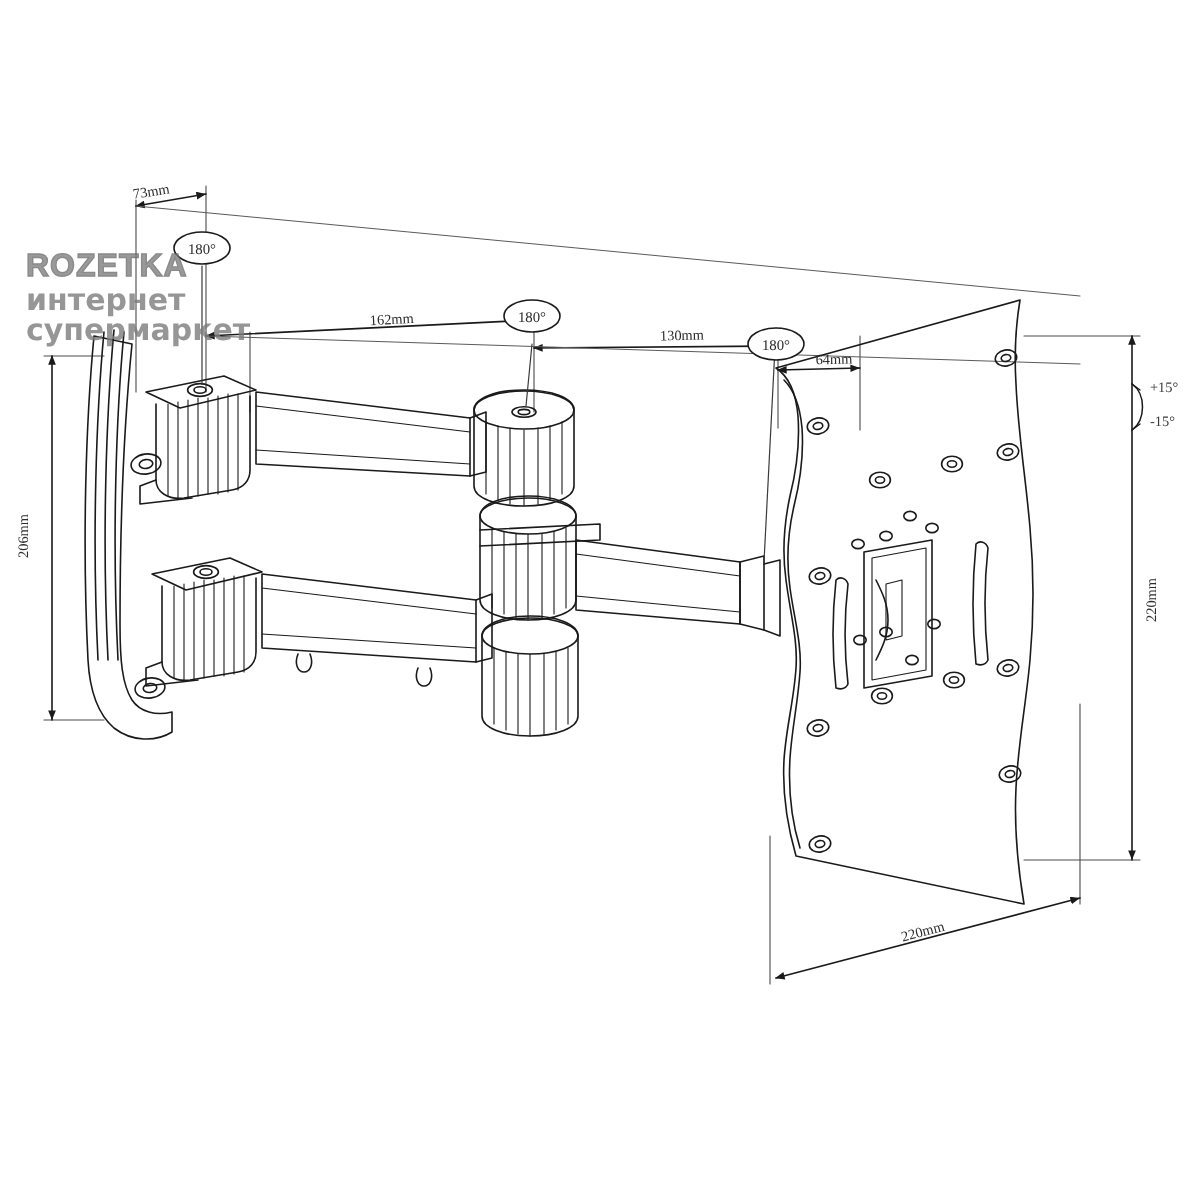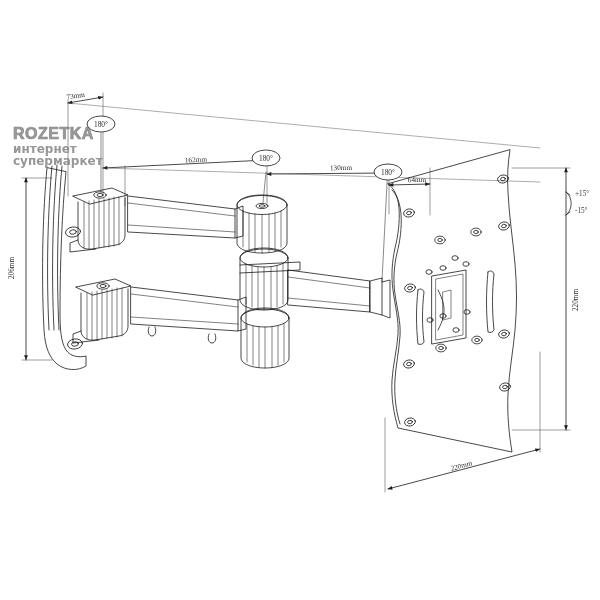--- a/index.html
+++ b/index.html
@@ -57,21 +57,21 @@
     font-size: 16px;
     letter-spacing: 0.5px;
     line-height: 1;
     color: #7d7d7d;
     opacity: 0.78;
     -webkit-text-stroke: 0.7px #6a6a6a;
   }
   #wm-sub {
     font-family: "DejaVu Sans", sans-serif;
     font-weight: bold;
-    font-size: 12px;
+    font-size: 15px;
     line-height: 1;
     margin-top: 1px;
     color: #7d7d7d;
     opacity: 0.8;
   }
 </style>
 </head>
 <body>
 
 <div id="stage">

